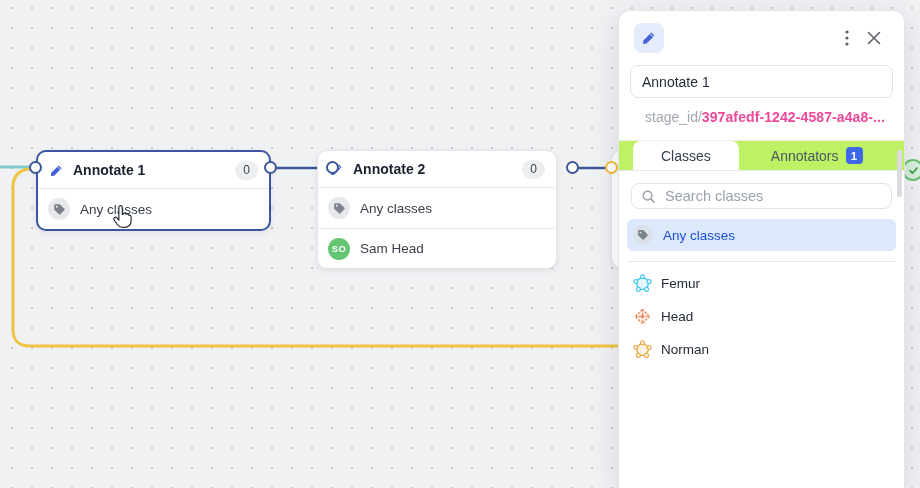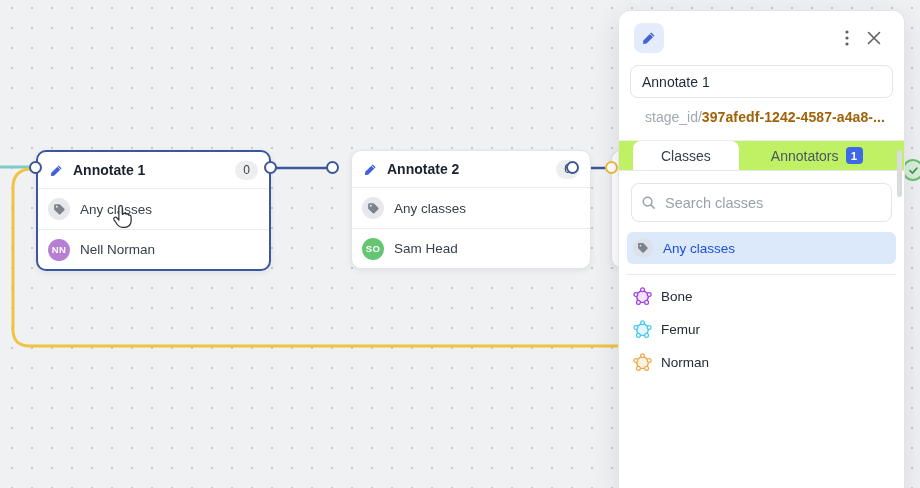--- a/index.html
+++ b/index.html
@@ -48,28 +48,28 @@
     border-radius:12px 12px 0 0;
     box-shadow:0 8px 28px rgba(30,40,70,.12);
   }
   .panel-header { display:flex; align-items:center; padding:12px 14px 10px 15px; }
   .edit-btn { width:30px; height:30px; border-radius:8px; background:#e4ebfb; display:flex; align-items:center; justify-content:center; cursor:pointer; }
   .ph-spacer { flex:1; }
   .kebab-btn, .close-btn { display:flex; align-items:center; justify-content:center; padding:5px 9px; cursor:pointer; }
   .name-input { display:block; width:263px; margin:2px auto 0; height:33px; border:1px solid #e2e4e8; border-radius:8px; font-family:"Liberation Sans",sans-serif; font-size:14px; color:#1f2937; padding:0 11px; background:#fff; outline:none; }
   .stage-row { margin:11px 14px 0; font-size:14px; white-space:nowrap; overflow:hidden; }
   .stage-prefix { color:#a1a7b1;margin-left:12px; }
-  .stage-value { color:#a16207; font-weight:600; letter-spacing:.1px; }
+  .stage-value { color:#ec4899; font-weight:600; letter-spacing:.1px; }
 
   .tabs { margin-top:15px; height:31px; background:#bef264; border-top:1px solid #ecedf0; border-bottom:1px solid #e7e8eb; display:flex; align-items:stretch; padding-left:14px; }
   .tab { display:flex; align-items:center; justify-content:center; gap:7px; font-size:14px; color:#4b5563; padding:0 32px; cursor:pointer; }
   .tab.active { background:#fff; border-radius:8px 8px 0 0; color:#374151; font-weight:500; padding:0 28px; }
   .tab-badge { background:var(--bb,#3e68e7); color:#fff; font-size:11.5px; font-weight:600; min-width:17px; height:17px; border-radius:4px; display:flex; align-items:center; justify-content:center; padding:0 3px; }
 
-  .search-box { margin:12px 12px 0; height:39px; border:1px solid #e2e4e8; border-radius:8px; display:flex; align-items:center; padding:0 9px; gap:7px; }
+  .search-box { margin:12px 12px 0; height:26px; border:1px solid #e2e4e8; border-radius:8px; display:flex; align-items:center; padding:0 9px; gap:7px; }
   .search-input { border:none; outline:none; flex:1; font-family:"Liberation Sans",sans-serif; font-size:14.5px; color:#1f2937; background:transparent; }
   .search-input::placeholder { color:#9aa1ab; }
 
   .selected-row { margin:10px 8px 0; height:32px; background:var(--sb,#dbe9fb); border-radius:6px; display:flex; align-items:center; gap:10px; padding:0 6px; cursor:pointer; }
   .selected-row .icon-circle { width:20px; height:20px; min-width:20px; background:#dde1ea; }
   .selected-label { font-size:13.5px; font-weight:500; color:var(--st,#1d4ed8); }
 
   .panel-divider { height:1px; background:#e9eaec; margin:10px 8px 0; }
 
   .class-list { padding:5px 0 0 14px; margin:0; list-style:none; }
@@ -101,27 +101,23 @@
   </div>
   <div class="node-row">
     <span class="icon-circle">
       <svg width="13" height="13" viewBox="0 0 16 16">
           <path d="M8.6 1.8 14 7.2c.5.5.5 1.2 0 1.7l-5 5c-.5.5-1.2.5-1.7 0L1.8 8.6C1.6 8.3 1.4 8 1.4 7.6V3c0-.9.7-1.6 1.6-1.6h4.6c.4 0 .7.2 1 .4z" fill="#7d838d"></path>
           <circle cx="4.7" cy="4.7" r="1.2" fill="#e7e8ec"></circle>
         </svg>
     </span>
     <span class="row-label">Any classes</span>
   </div>
-  <div class="node-row">
-    <span class="avatar" style="--av: #b77fd4;">NN</span>
-    <span class="row-label">Nell Norman</span>
-  </div>
-</div>
-
-<div class="node" style="left:351px; width:240px;">
+</div>
+
+<div class="node" style="left:317px; width:240px;">
   <div class="node-header">
     <svg width="15" height="15" viewBox="0 0 18 18">
         <path d="M11.6 2.9 15.1 6.4 6.2 15.3 2.3 15.7 2.7 11.8Z" fill="#4262d8"></path>
         <path d="M10.2 4.3 13.7 7.8" stroke="#fff" stroke-width="1"></path>
       </svg>
     <span class="node-title">Annotate 2</span>
     <span class="count-badge">0</span>
   </div>
   <div class="node-row">
     <span class="icon-circle">
@@ -209,45 +205,40 @@
           <path d="M8.6 1.8 14 7.2c.5.5.5 1.2 0 1.7l-5 5c-.5.5-1.2.5-1.7 0L1.8 8.6C1.6 8.3 1.4 8 1.4 7.6V3c0-.9.7-1.6 1.6-1.6h4.6c.4 0 .7.2 1 .4z" fill="#7d838d"></path>
           <circle cx="4.7" cy="4.7" r="1.2" fill="#dde1ea"></circle>
         </svg>
     </span>
     <span class="selected-label">Any classes</span>
   </div>
 
   <div class="panel-divider"></div>
 
   <ul class="class-list">
-    <li class="class-item" style="--c: #a13ce8;">
-      <svg width="19" height="19" viewBox="0 0 20 20">
-        <path d="M10 2.8 17 7.9 14.3 16.2 5.7 16.2 3 7.9Z" fill="var(--c)" fill-opacity=".14" stroke="var(--c)" stroke-width="1.5" stroke-linejoin="round"></path>
-        <g fill="#fff" stroke="var(--c)" stroke-width="1.3">
-            <circle cx="10" cy="2.8" r="2"></circle>
-            <circle cx="17" cy="7.9" r="2"></circle>
-            <circle cx="14.3" cy="16.2" r="2"></circle>
-            <circle cx="5.7" cy="16.2" r="2"></circle>
-            <circle cx="3" cy="7.9" r="2"></circle>
-          </g>
-      </svg>
-      <span class="class-label">Bone</span>
-    </li>
     <li class="class-item" style="--c: #45c8f1;">
       <svg width="19" height="19" viewBox="0 0 20 20">
         <path d="M10 2.8 17 7.9 14.3 16.2 5.7 16.2 3 7.9Z" fill="var(--c)" fill-opacity=".14" stroke="var(--c)" stroke-width="1.5" stroke-linejoin="round"></path>
         <g fill="#fff" stroke="var(--c)" stroke-width="1.3">
             <circle cx="10" cy="2.8" r="2"></circle>
             <circle cx="17" cy="7.9" r="2"></circle>
             <circle cx="14.3" cy="16.2" r="2"></circle>
             <circle cx="5.7" cy="16.2" r="2"></circle>
             <circle cx="3" cy="7.9" r="2"></circle>
           </g>
       </svg>
       <span class="class-label">Femur</span>
+    </li>
+    <li class="class-item" style="--c: #e87a40;">
+      <svg width="19" height="19" viewBox="0 0 20 20">
+        <path d="M10 2.5 17.5 10 10 17.5 2.5 10Z" fill="var(--c)" fill-opacity=".15" stroke="var(--c)" stroke-width="1.4" stroke-dasharray="2 1.6" stroke-linejoin="round"></path>
+        <path d="M10 2.5V17.5 M2.5 10H17.5" fill="none" stroke="var(--c)" stroke-width="1.1" stroke-dasharray="2 1.6"></path>
+        <circle cx="10" cy="10" r="1.7" fill="var(--c)"></circle>
+      </svg>
+      <span class="class-label">Head</span>
     </li>
     <li class="class-item" style="--c: #eda94a;">
       <svg width="19" height="19" viewBox="0 0 20 20">
         <path d="M10 2.8 17 7.9 14.3 16.2 5.7 16.2 3 7.9Z" fill="var(--c)" fill-opacity=".14" stroke="var(--c)" stroke-width="1.5" stroke-linejoin="round"></path>
         <g fill="#fff" stroke="var(--c)" stroke-width="1.3">
             <circle cx="10" cy="2.8" r="2"></circle>
             <circle cx="17" cy="7.9" r="2"></circle>
             <circle cx="14.3" cy="16.2" r="2"></circle>
             <circle cx="5.7" cy="16.2" r="2"></circle>
             <circle cx="3" cy="7.9" r="2"></circle>

